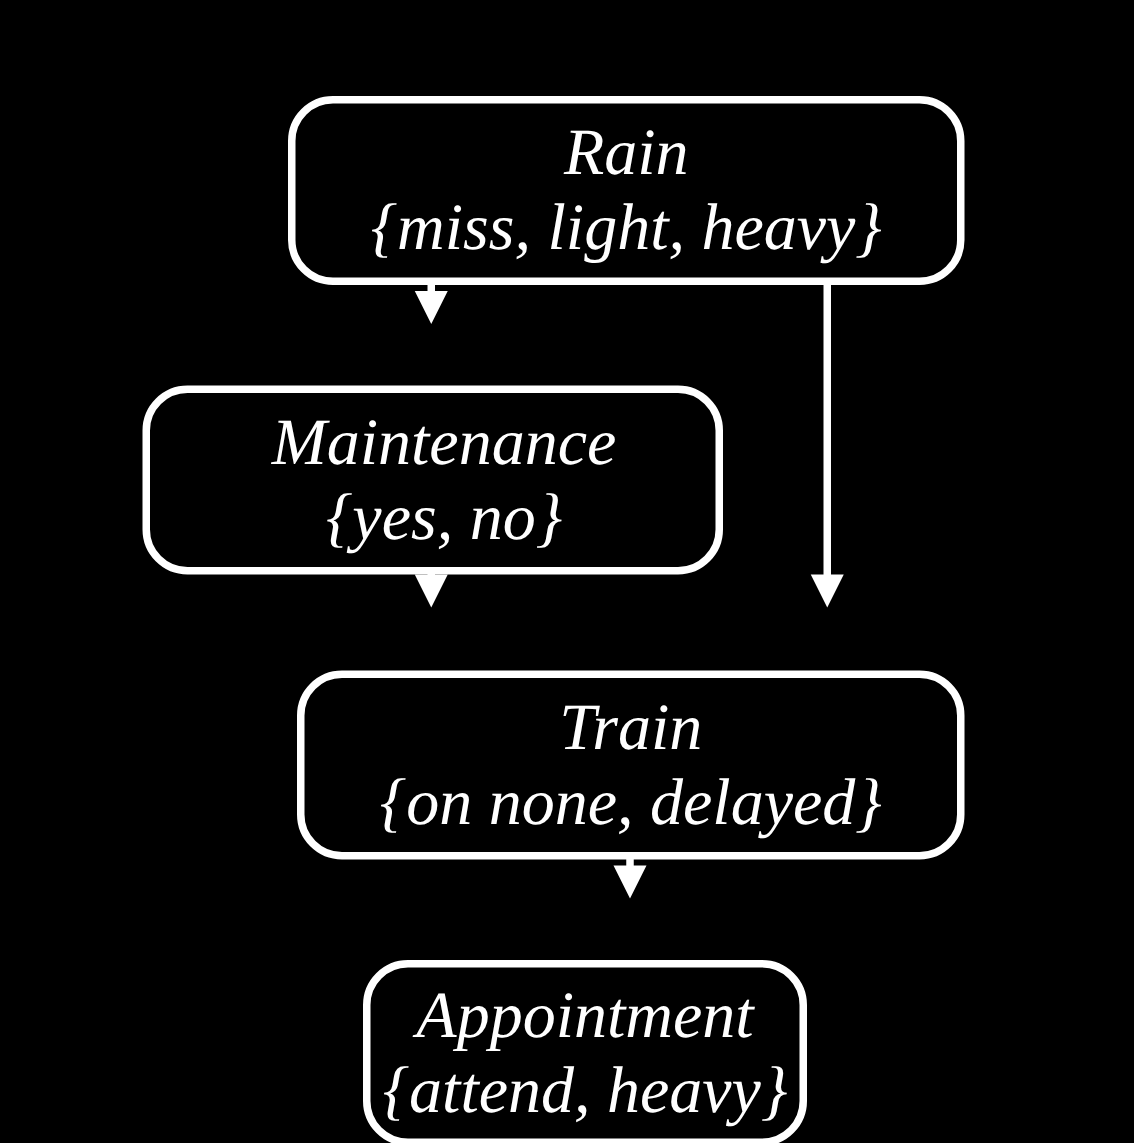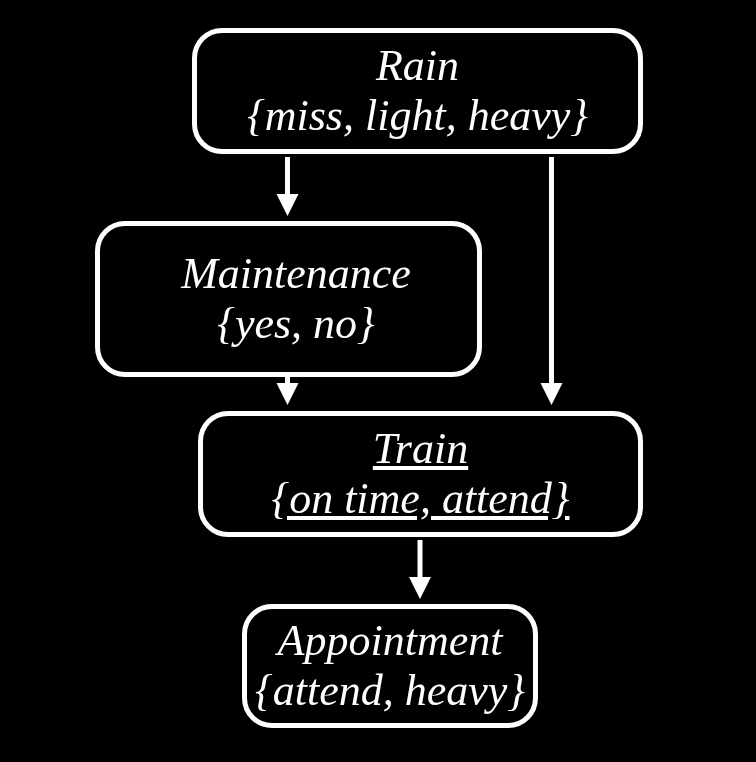--- a/index.html
+++ b/index.html
@@ -24,24 +24,25 @@
     color: #ffffff;
     display: flex;
     flex-direction: column;
     justify-content: center;
     align-items: center;
     text-align: center;
     font-style: italic;
     font-size: 44px;
     line-height: 50px;
     white-space: nowrap;
+    margin-top: 36px;
   }
   #node-rain        { left: 192px; top:  28px; width: 451px; height: 126px; }
-  #node-maintenance { left:  95px; top: 221px; width: 387px; height: 156px; padding-left: 15px; }
-  #node-train       { left: 198px; top: 411px; width: 445px; height: 126px; text-decoration: underline; }
+  #node-maintenance { left:  95px; top: 221px; width: 387px; height: 126px; padding-left: 15px; }
+  #node-train       { left: 198px; top: 411px; width: 445px; height: 126px; }
   #node-appointment { left: 242px; top: 604px; width: 296px; height: 124px; }
   #edges-svg {
     position: absolute;
     left: 0;
     top: 0;
     width: 756px;
     height: 762px;
   }
   .edge-stem {
     stroke: #ffffff;
@@ -82,21 +83,21 @@
     <span>{miss, light, heavy}</span>
   </div>
 
   <div class="node" id="node-maintenance">
     <span>Maintenance</span>
     <span>{yes, no}</span>
   </div>
 
   <div class="node" id="node-train">
     <span>Train</span>
-    <span>{on time, attend}</span>
+    <span>{on none, delayed}</span>
   </div>
 
   <div class="node" id="node-appointment">
     <span>Appointment</span>
     <span>{attend, heavy}</span>
   </div>
 
 </div>
 
 </body></html>

